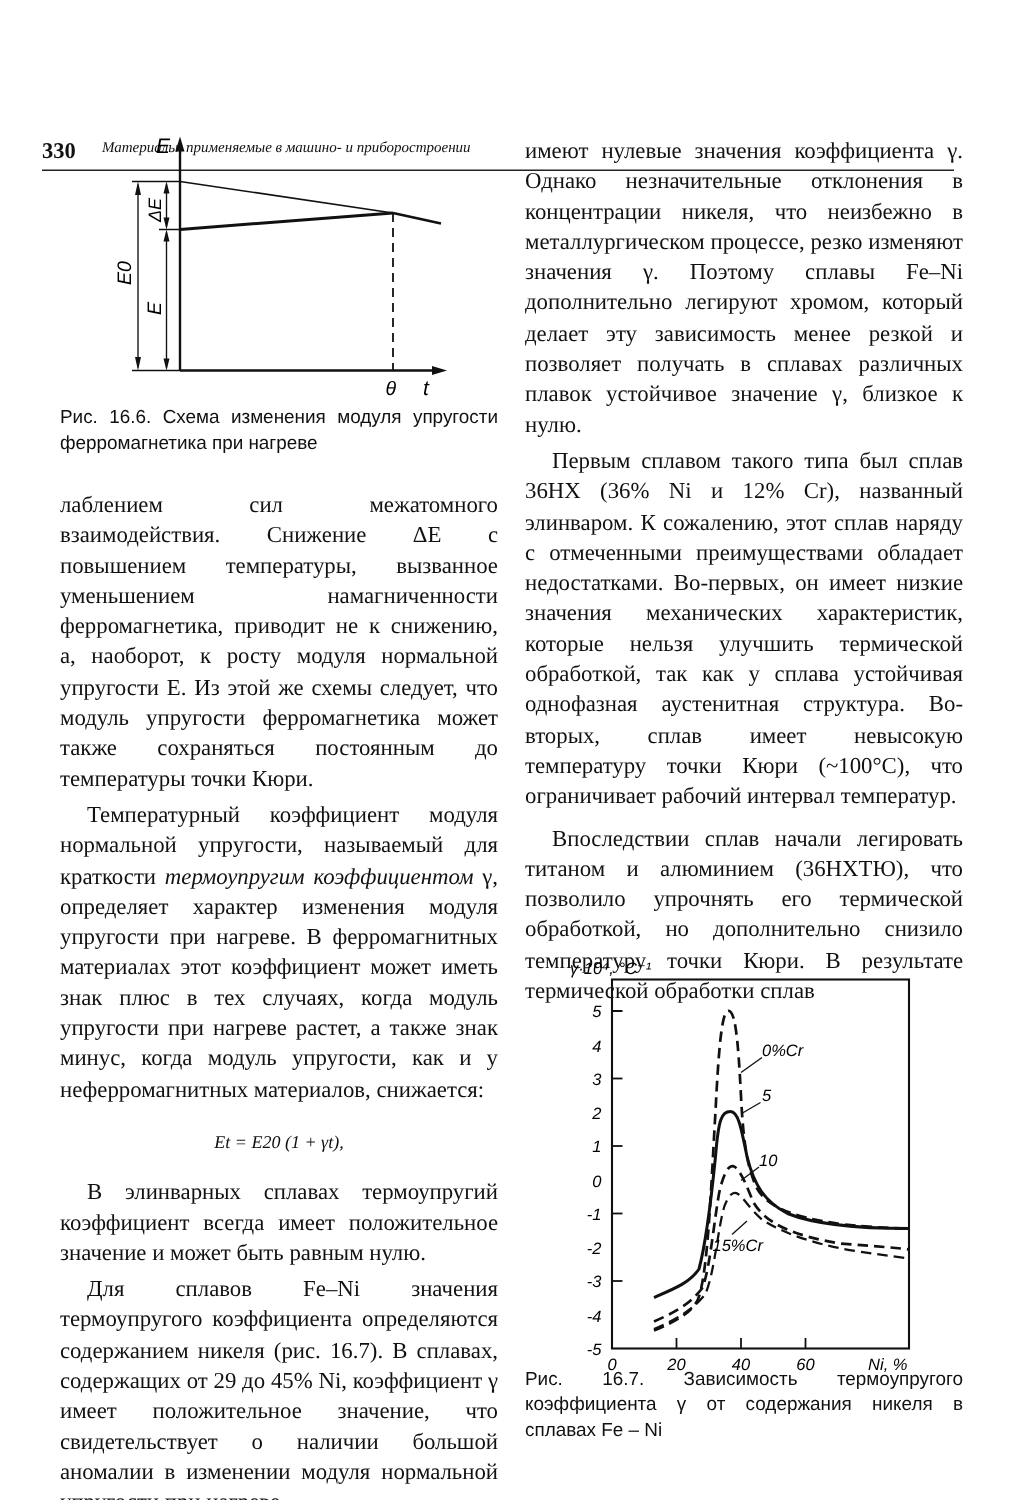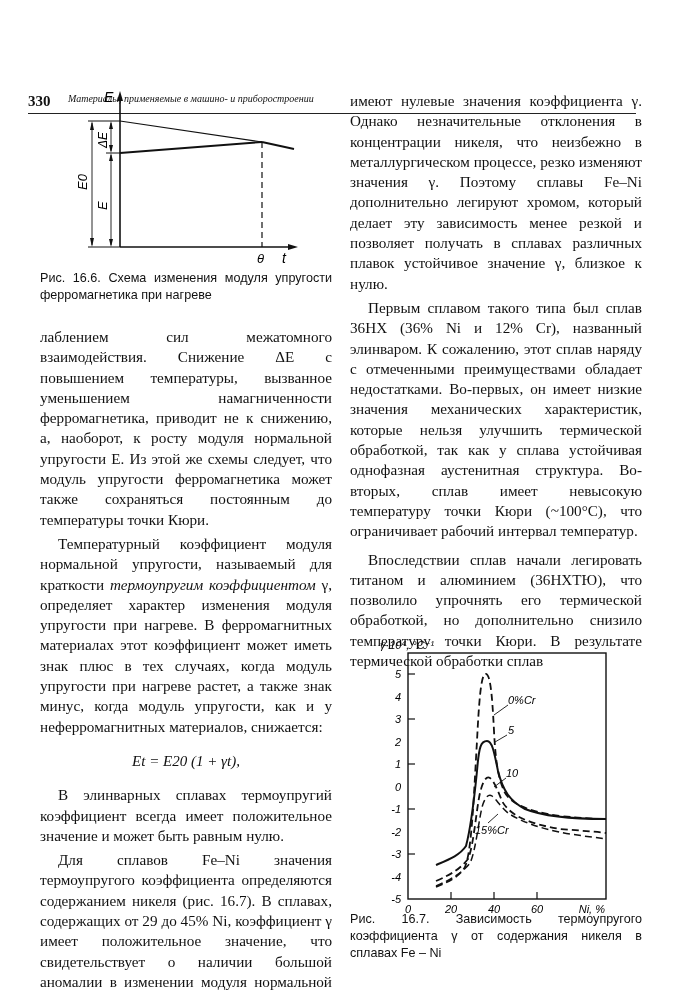--- a/index.html
+++ b/index.html
@@ -6,21 +6,21 @@
   body { width:676px; height:1000px; position:relative; overflow:hidden; color:#111; font-family:"Liberation Serif","DejaVu Serif",serif; }
   .abs { position:absolute; }
   .header { left:28px; top:48px; width:608px; height:22px; border-bottom:1.5px solid #222;margin-top:43px; }
   .header .pno { position:absolute; left:0; top:2px; font-weight:bold; font-size:15px; }
   .header .run { position:absolute; left:40px; top:2px; font-style:italic; font-size:10px; }
   .col { font-size:15.2px; line-height:20.3px; text-align:justify; }
   .col p { margin:0; }
   .ind { text-indent:18px; }
   .cap { font-family:"Liberation Sans","DejaVu Sans",sans-serif; font-size:12.6px; line-height:17px; }
   .cap b { font-weight:normal; }
-  .formula { font-style:italic; font-size:15px; text-align:center; }
+  .formula { font-style:italic; font-size:12px; text-align:center; }
   .fig svg text { font-family:"Liberation Sans","DejaVu Sans",sans-serif; font-style:italic; }
 </style>
 </head>
 <body>
 
 <div class="abs header">
   <span class="pno">330</span>
   <span class="run">Материалы, применяемые в машино- и приборостроении</span>
 </div>
 

